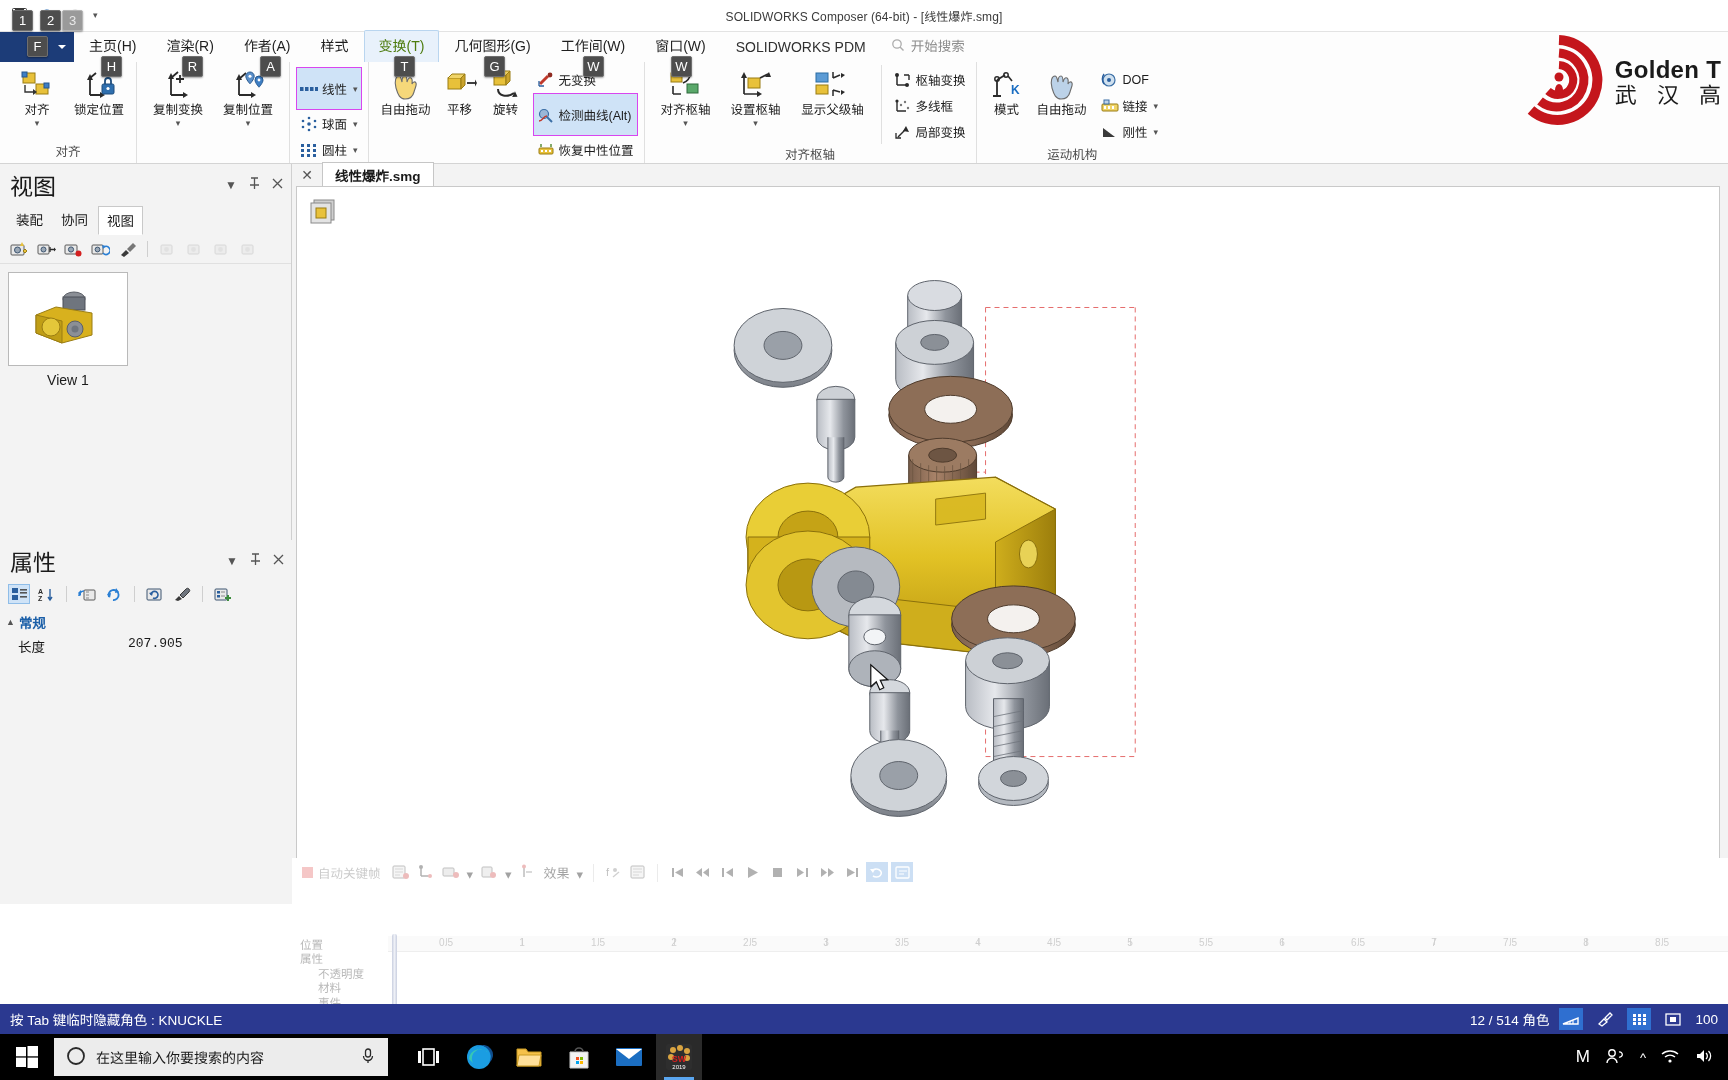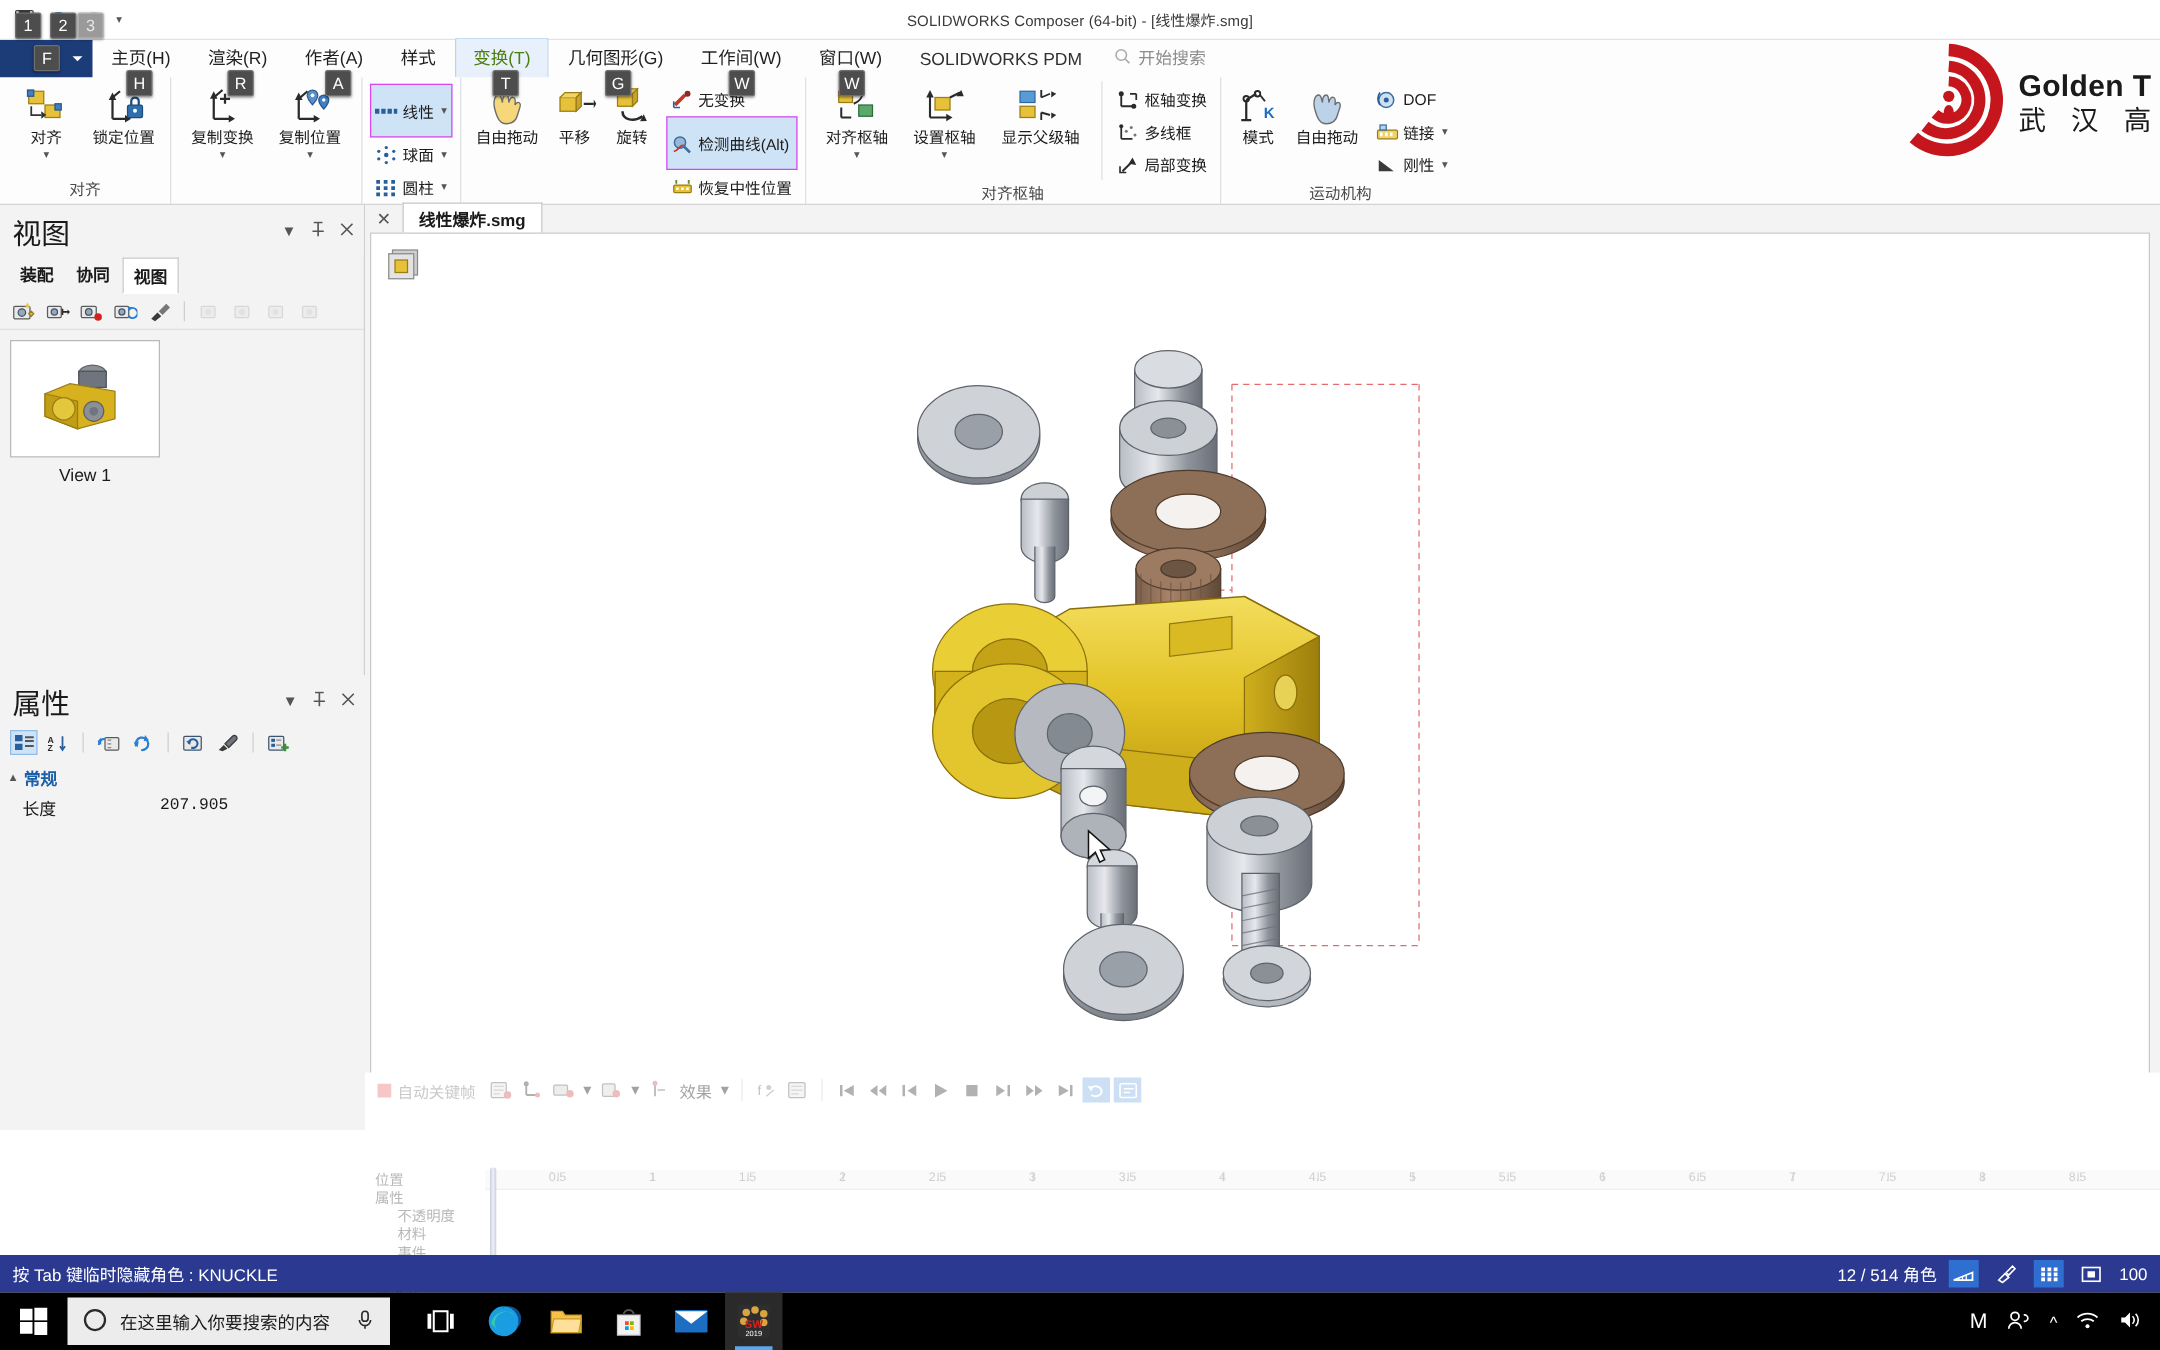--- a/index.html
+++ b/index.html
@@ -101,21 +101,21 @@
     position:absolute; left:0; top:164px; width:292px; height:740px;
     background:#f3f3f3; border-right:1px solid #d0d0d0;
   }
   .panel-head {
     display:flex; align-items:center; justify-content:space-between;
     padding: 4px 8px 2px 10px; background:#f3f3f3;
   }
   .panel-title { font-size: 23px; color:#1a1a1a; font-weight: 400;}
   .panel-head-ctl { display:flex; align-items:center; gap:12px; color:#555; font-size:12px;}
   .panel-tabs { display:flex; gap:2px; padding: 2px 8px 0 8px; font-size:13.5px;}
-  .ptab { padding: 3px 8px 4px; color:#1a1a1a;font-weight:bold; }
+  .ptab { padding: 3px 8px 4px; color:#1a1a1a; }
   .ptab.active { background:#fff; border:1px solid #c9c9c9; border-bottom:1px solid #fff; }
   .panel-toolbar { display:flex; align-items:center; gap:5px; padding: 4px 8px; border-bottom:1px solid #e0e0e0;}
   .tb-ic { width:22px; height:20px; display:flex;align-items:center;justify-content:center;}
   .tb-sep { width:1px; height:16px; background:#cfcfcf; margin:0 4px;}
   .tb-ic.dis { opacity:.3; }
 
   .view-item { padding: 8px 0 0 8px; width: 136px; }
   .view-thumb {
     width:120px; height:94px; background:#fff; border:1px solid #b9b9b9;
     display:flex; align-items:center; justify-content:center; padding: 4px;
@@ -140,21 +140,21 @@
   }
   .viewport {
     position:absolute; left:4px; top:22px; right:8px; bottom:6px;
     background:#ffffff; border:1px solid #c9c9c9; overflow:hidden;
   }
   .vp-icon { position:absolute; left:12px; top:10px; }
 
   
   .timeline { position:absolute; left:292px; right:0; bottom:46px; height:176px; background:#fff; }
   .tl-title { font-size:23px; color:#1a1a1a; padding: 6px 0 0 8px;}
-  .tl-toolbar { display:flex; align-items:center; gap:3px; padding: 4px 0 0 10px; opacity:.45;}
+  .tl-toolbar { display:flex; align-items:flex-end; gap:3px; padding: 4px 0 0 10px; opacity:.45;}
   .tl-btn { width:22px;height:20px;display:flex;align-items:center;justify-content:center;}
   .tl-chk { display:flex; align-items:center; gap:5px; font-size:12.5px; color:#8a8a8a; padding-right:6px;}
   .tl-chk .box { width:11px;height:11px;background:#e98585;}
   .tl-sep { width:1px;height:18px;background:#d4d4d4;margin:0 5px;}
   .tl-lbl { font-size:13px;color:#333;padding:0 2px;}
   .tl-body { position:absolute; left:0; right:0; top:76px; bottom:0; }
   .tl-tracks { position:absolute; left:8px; top:4px; width:90px; font-size:11.5px; color:#b9b9b9; line-height:1.25;}
   .tl-track-row { white-space:nowrap; }
   .tl-ruler { position:absolute; left:96px; right:0; top:2px; height:16px; background:#fafafa; border-bottom:1px solid #eee;}
   .tl-tick { position:absolute; top:2px; width:1px; height:7px; background:#d8d8d8;}
@@ -170,21 +170,21 @@
   .st-ic { width:24px;height:22px;display:flex;align-items:center;justify-content:center;}
   .st-ic.on { background:#2f6fd0; }
 
   
   .taskbar {
     position:absolute; left:0; right:0; bottom:0; height:46px; background:#000;
     display:flex; align-items:center;
   }
   .tb-start { width:54px; height:46px; display:flex; align-items:center; justify-content:center;}
   .tb-search {
-    width:258px; height:38px; background:#ececec; display:flex; align-items:center;
+    width:334px; height:38px; background:#ececec; display:flex; align-items:center;
     gap:10px; padding: 0 12px; color:#1a1a1a; font-size:14px;
   }
   .tb-items { display:flex; align-items:center; gap:4px; padding-left:18px;}
   .tb-app { width:46px;height:46px;display:flex;align-items:center;justify-content:center; position:relative;}
   .tb-app.active { background:#2a2a2a; }
   .tb-app.active::after{content:'';position:absolute;bottom:0;left:8px;right:8px;height:3px;background:#5aa6f0;}
   .tb-tray { margin-left:auto; display:flex; align-items:center; gap:14px; padding-right:14px; color:#fff; font-size:12px;}
 </style>
 </head>
 <body>

